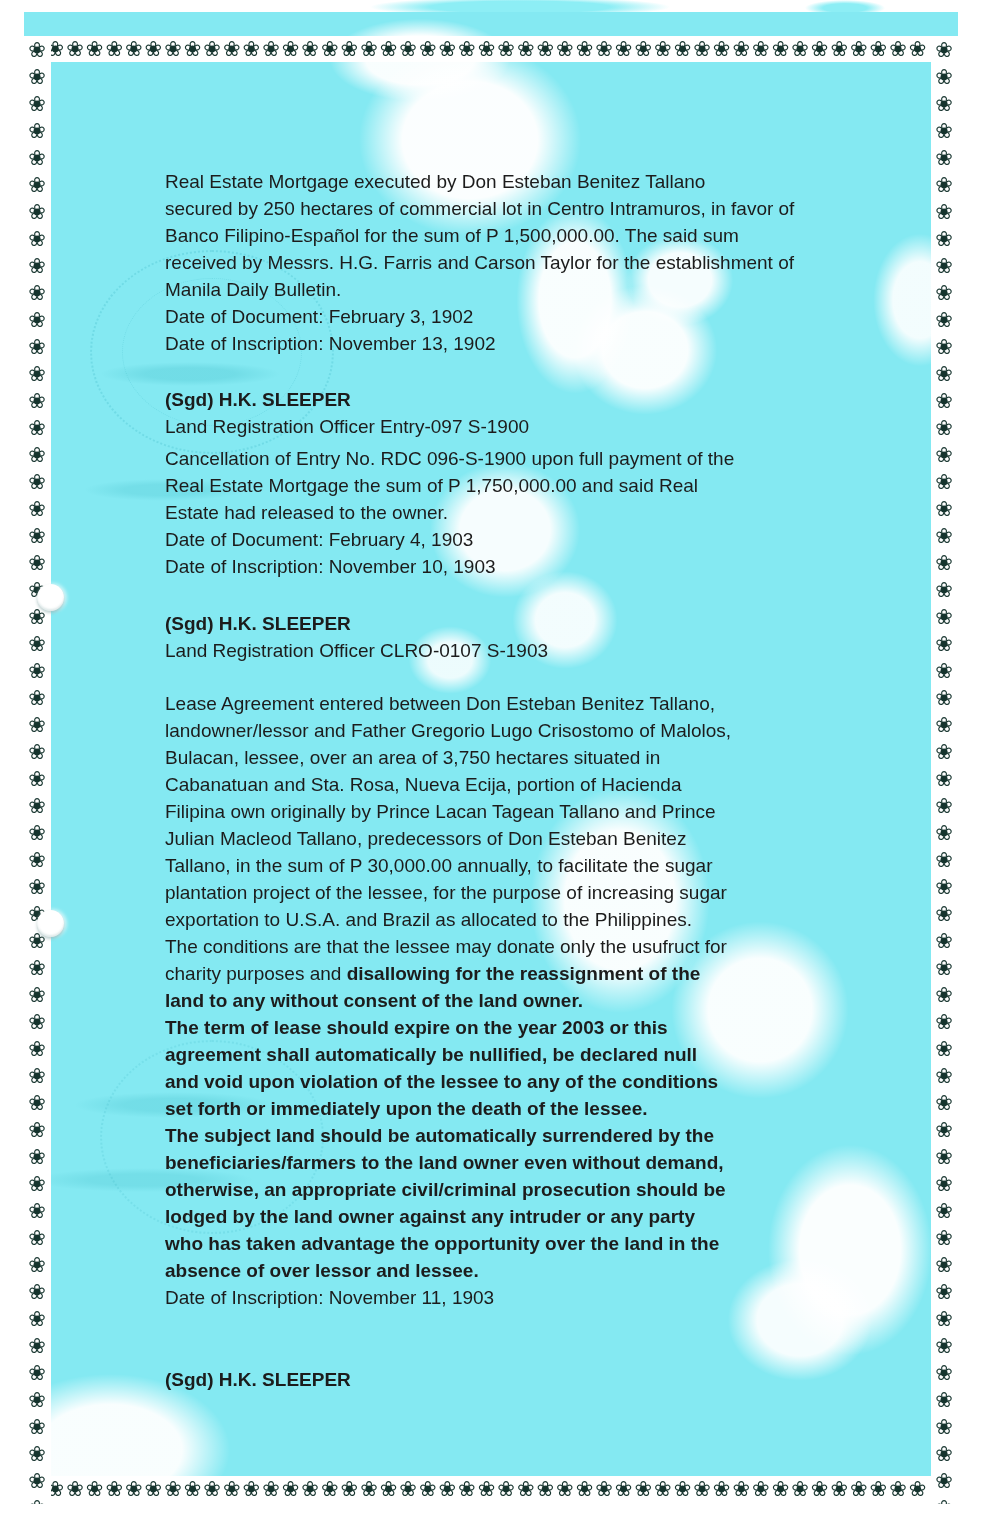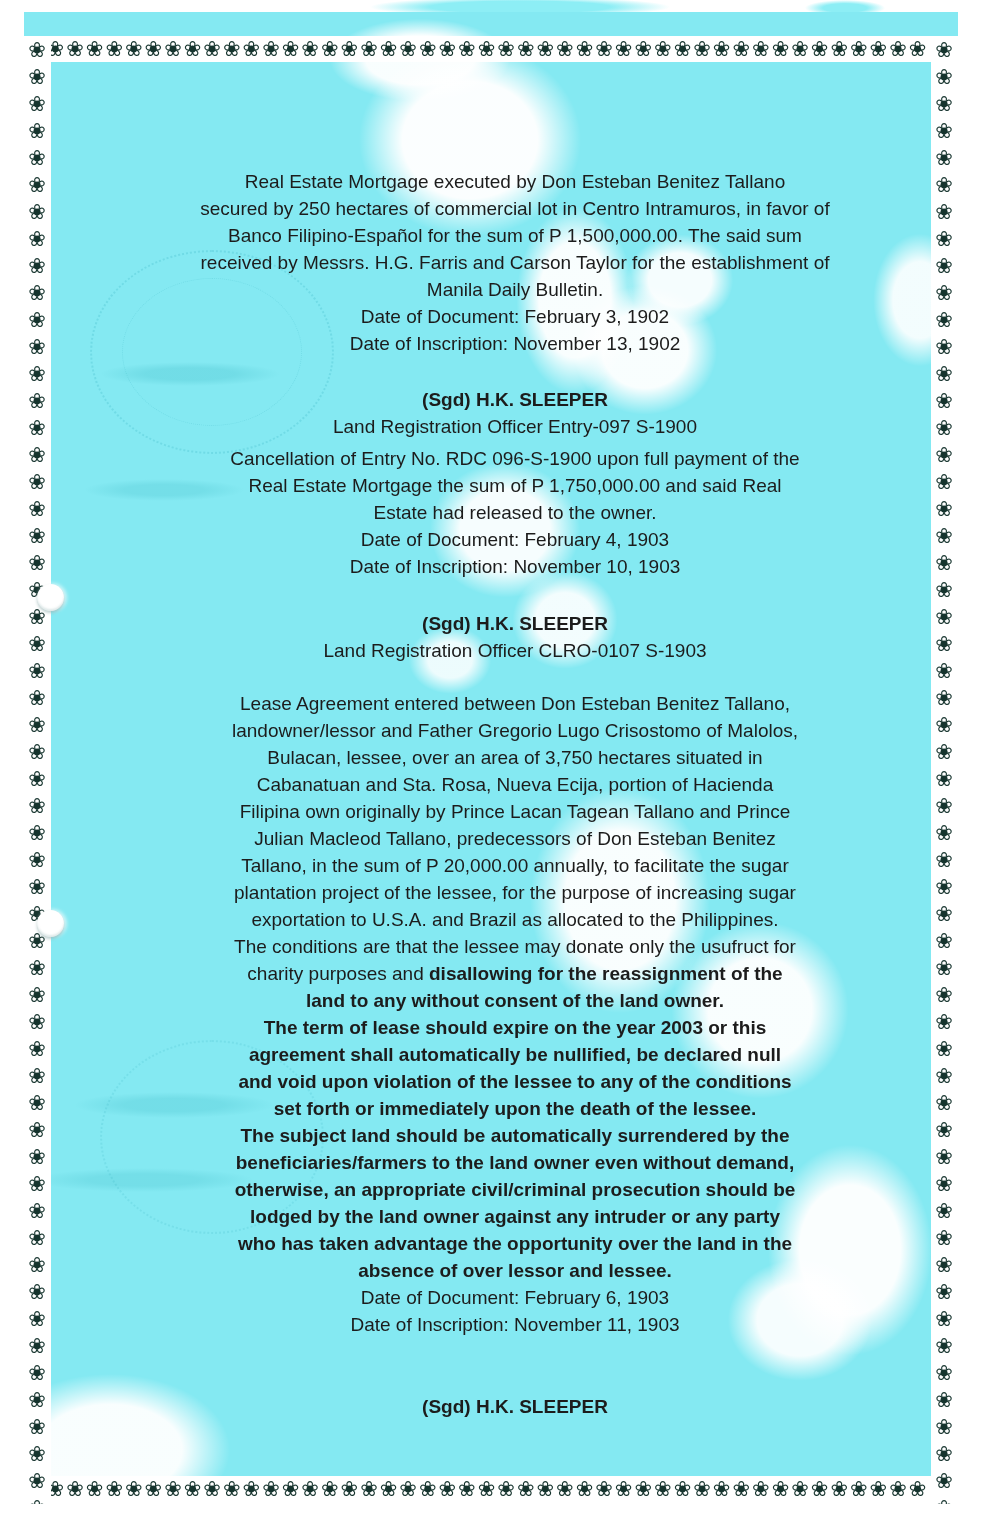--- a/index.html
+++ b/index.html
@@ -66,21 +66,21 @@
   .punch-hole{
     position:absolute;width:27px;height:27px;border-radius:50%;background:#ffffff;
     box-shadow:0 2px 3px rgba(110,150,150,.45), 2px 0 4px rgba(255,255,255,.9), inset 0 -2px 2px rgba(170,195,195,.35);
     z-index:5;
   }
   .punch-hole.h1{left:13px;top:572px;}
   .punch-hole.h2{left:13px;top:898px;}
   
   .doc-body{
     position:absolute;left:141px;top:0;width:700px;z-index:4;
-    text-align:center;color:#1c1c1c;font-size:19px;line-height:27px;
+    color:#1c1c1c;font-size:19px;line-height:27px;
   }
   .doc-body .line{white-space:nowrap;}
   .doc-body .b{font-weight:bold;margin-top:20px;}
   .doc-body .u{text-decoration-thickness:2px;text-underline-offset:3px;}
   .doc-body .block:nth-child(1){margin-top:156px;}
   .doc-body .block:nth-child(2){margin-top:29px;}
   .doc-body .block:nth-child(3){margin-top:5px;}
   .doc-body .block:nth-child(4){margin-top:30px;}
   .doc-body .block:nth-child(5){margin-top:26px;}
   .doc-body .block:nth-child(6){margin-top:55px;}
@@ -135,37 +135,36 @@
           <div class="line"><span class="b">(Sgd) H.K. SLEEPER</span></div>
           <div class="line"><span>Land Registration Officer CLRO-0107 S-1903</span></div>
         </div>
         <div class="block paragraph">
           <div class="line"><span>Lease Agreement entered between Don Esteban Benitez Tallano,</span></div>
           <div class="line"><span>landowner/lessor and Father Gregorio Lugo Crisostomo of Malolos,</span></div>
           <div class="line"><span>Bulacan, lessee, over an area of 3,750 hectares situated in</span></div>
           <div class="line"><span>Cabanatuan and Sta. Rosa, Nueva Ecija, portion of Hacienda</span></div>
           <div class="line"><span>Filipina own originally by Prince Lacan Tagean Tallano and Prince</span></div>
           <div class="line"><span>Julian Macleod Tallano, predecessors of Don Esteban Benitez</span></div>
-          <div class="line"><span>Tallano, in the sum of P 20,000.00 annually, to facilitate the sugar</span></div>
+          <div class="line"><span>Tallano, in the sum of P 30,000.00 annually, to facilitate the sugar</span></div>
           <div class="line"><span>plantation project of the lessee, for the purpose of increasing sugar</span></div>
           <div class="line"><span>exportation to U.S.A. and Brazil as allocated to the Philippines.</span></div>
           <div class="line"><span>The conditions are that the lessee may donate only the usufruct for</span></div>
           <div class="line"><span>charity purposes and </span><span class="b">disallowing for the reassignment of the</span></div>
           <div class="line"><span class="b">land to any without consent of the land owner.</span></div>
           <div class="line"><span class="b">The term of lease should </span><span class="b u">expire on the year 2003</span><span class="b"> or this</span></div>
           <div class="line"><span class="b">agreement shall automatically be nullified, be declared null</span></div>
           <div class="line"><span class="b">and void upon violation of the lessee to any of the conditions</span></div>
           <div class="line"><span class="b">set forth or immediately upon the death of the lessee.</span></div>
           <div class="line"><span class="b u">The subject land should be automatically surrendered by the</span></div>
           <div class="line"><span class="b u">beneficiaries/farmers to the land owner even without demand</span><span class="b">,</span></div>
           <div class="line"><span class="b">otherwise, an appropriate civil/criminal prosecution should be</span></div>
           <div class="line"><span class="b">lodged by the land owner against any intruder or any party</span></div>
           <div class="line"><span class="b">who has taken advantage the opportunity over the land in the</span></div>
           <div class="line"><span class="b">absence of over lessor and lessee.</span></div>
-          <div class="line"><span>Date of Document: February 6, 1903</span></div>
           <div class="line"><span>Date of Inscription: November 11, 1903</span></div>
         </div>
         <div class="block signature">
           <div class="line"><span class="b">(Sgd) H.K. SLEEPER</span></div>
         </div>
       </div>
 
   </div>
 </div>
 

